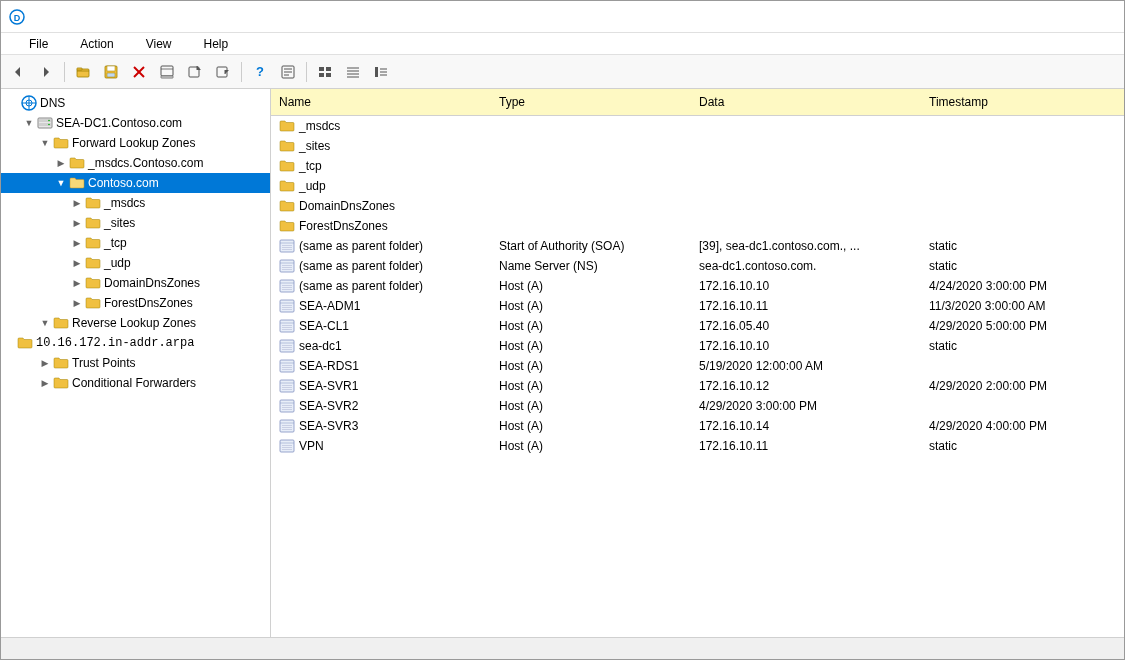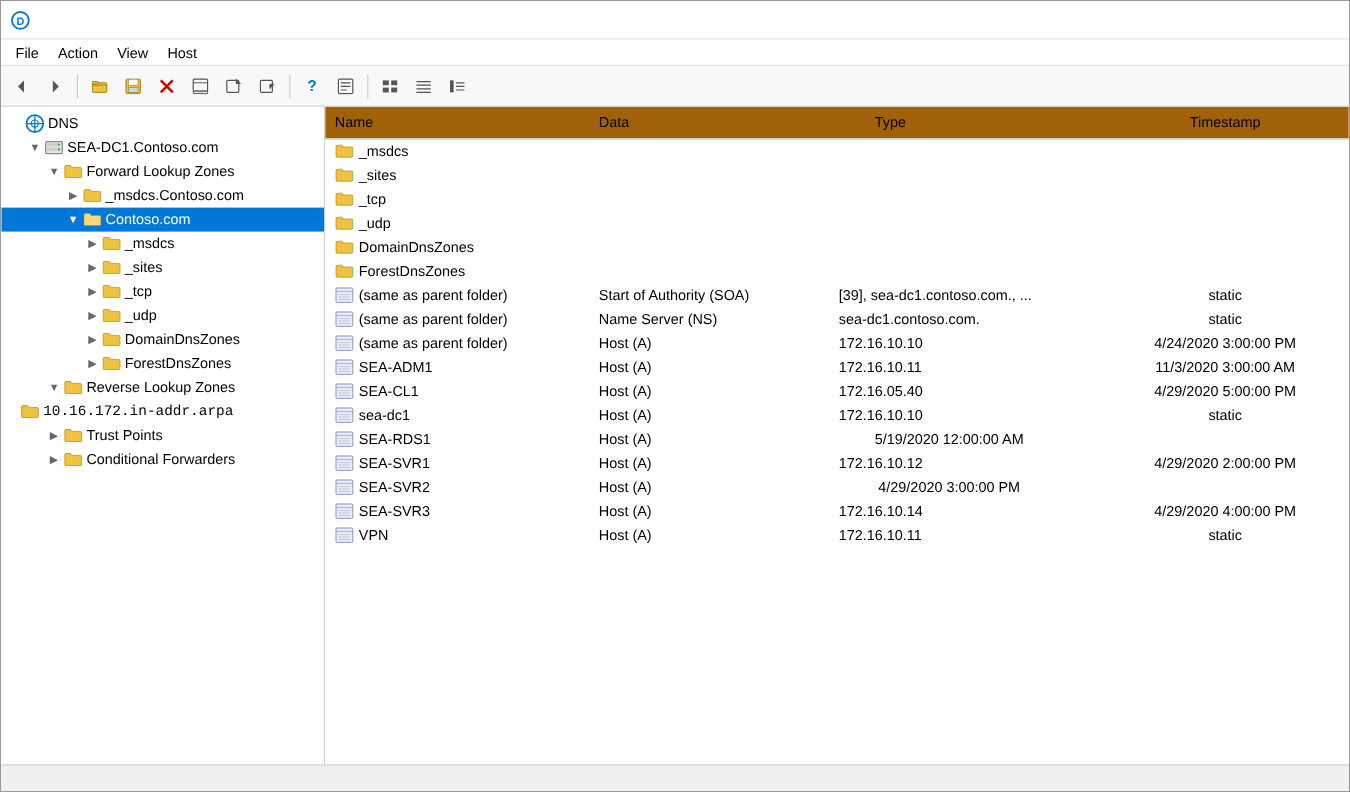--- a/index.html
+++ b/index.html
@@ -61,20 +61,21 @@
       display: flex;
       align-items: center;
       padding: 0 4px;
       border-bottom: 1px solid #e0e0e0;
       background: #fff;
     }
     .menu-item {
       padding: 2px 8px;
       cursor: pointer;
       font-size: 12px;
+      margin-left: 16px;
     }
     .toolbar {
       height: 34px;
       display: flex;
       align-items: center;
       padding: 2px 4px;
       border-bottom: 1px solid #d0d0d0;
       background: #f8f8f8;
       gap: 2px;
     }
@@ -142,21 +143,21 @@
       font-size: 12px;
     }
     .detail-panel {
       flex: 1;
       overflow: auto;
       background: #fff;
     }
     .detail-header {
       display: flex;
       border-bottom: 1px solid #d0d0d0;
-      background: #a16207;
+      background: #fef9c3;
       padding: 4px 0;
       position: sticky;
       top: 0;
     }
     .detail-header-cell {
       font-size: 12px;
       font-weight: normal;
       padding: 2px 8px;
       color: #000;
       cursor: pointer;
@@ -170,21 +171,21 @@
     .detail-cell {
       font-size: 12px;
       padding: 0 8px;
       white-space: nowrap;
       overflow: hidden;
       text-overflow: ellipsis;
     }
     .col-name { width: 220px; min-width: 220px; display: flex; align-items: center; }
     .col-type { width: 200px; min-width: 200px; }
     .col-data { width: 230px; min-width: 230px; }
-    .col-ts { width: 200px; min-width: 200px; text-align: center; }
+    .col-ts { width: 200px; min-width: 200px; }
     .status-bar {
       height: 22px;
       border-top: 1px solid #d0d0d0;
       display: flex;
       align-items: center;
       padding: 0 8px;
       font-size: 11px;
       background: #f0f0f0;
     }
     
@@ -214,21 +215,21 @@
       <button class="title-bar-btn"></button>
       <button class="title-bar-btn"></button>
       <button class="title-bar-btn close"></button>
     </div>
   </div>
 
   <div class="menu-bar">
     <span class="menu-item">File</span>
     <span class="menu-item">Action</span>
     <span class="menu-item">View</span>
-    <span class="menu-item">Host</span>
+    <span class="menu-item">Help</span>
   </div>
 
   <div class="toolbar">
     <button class="toolbar-btn">
       <svg width="14" height="14" viewBox="0 0 14 14">
           <polygon points="9,2 4,7 9,12" fill="#555"></polygon>
         </svg>
     </button>
     <button class="toolbar-btn">
       <svg width="14" height="14" viewBox="0 0 14 14">
@@ -472,22 +473,22 @@
             <path d="M1 4 Q1 3 2 3 L6 3 L7 4.5 L14 4.5 Q15 4.5 15 5.5 L15 12 Q15 13 14 13 L2 13 Q1 13 1 12 Z" fill="#f0c040" stroke="#a08000" stroke-width="0.5"></path>
           </svg>
         </div>
         <span class="tree-label">Conditional Forwarders</span>
       </div>
     </div>
 
     <div class="detail-panel">
       <div class="detail-header">
         <div class="detail-header-cell col-name">Name</div>
+        <div class="detail-header-cell col-type">Type</div>
         <div class="detail-header-cell col-data">Data</div>
-        <div class="detail-header-cell col-type">Type</div>
         <div class="detail-header-cell col-ts">Timestamp</div>
       </div>
 
       <div class="detail-row">
         <div class="detail-cell col-name">
           <svg class="folder-svg" viewBox="0 0 16 16" style="margin-right:4px; flex-shrink:0;">
             <path d="M1 4 Q1 3 2 3 L6 3 L7 4.5 L14 4.5 Q15 4.5 15 5.5 L15 12 Q15 13 14 13 L2 13 Q1 13 1 12 Z" fill="#f0c040" stroke="#a08000" stroke-width="0.5"></path>
           </svg>_msdcs
         </div>
         <div class="detail-cell col-type"></div>

